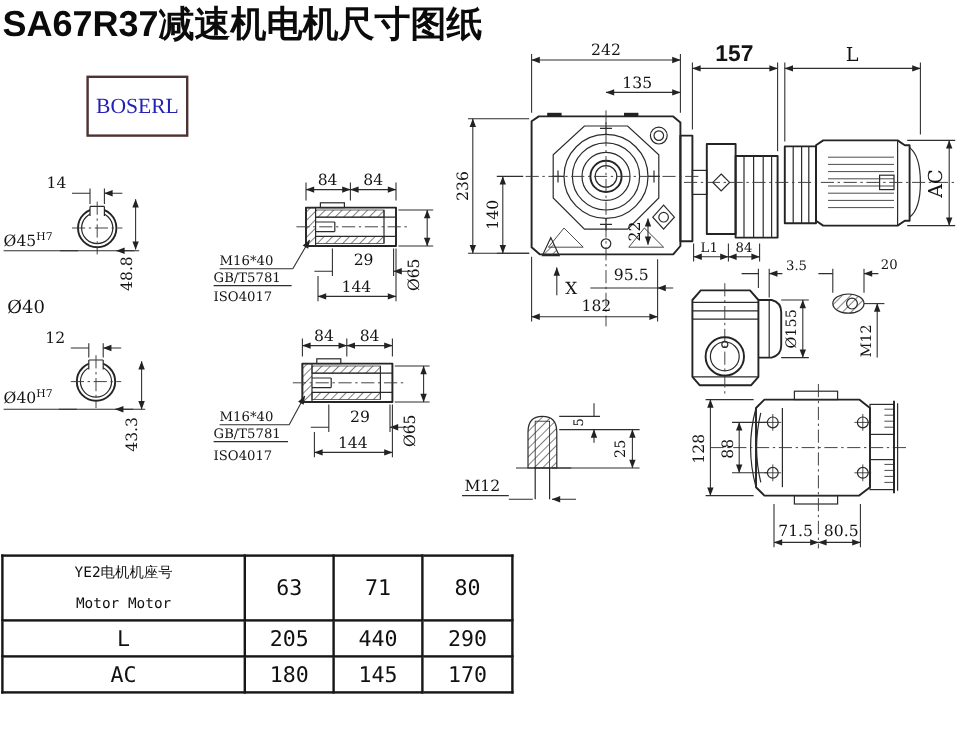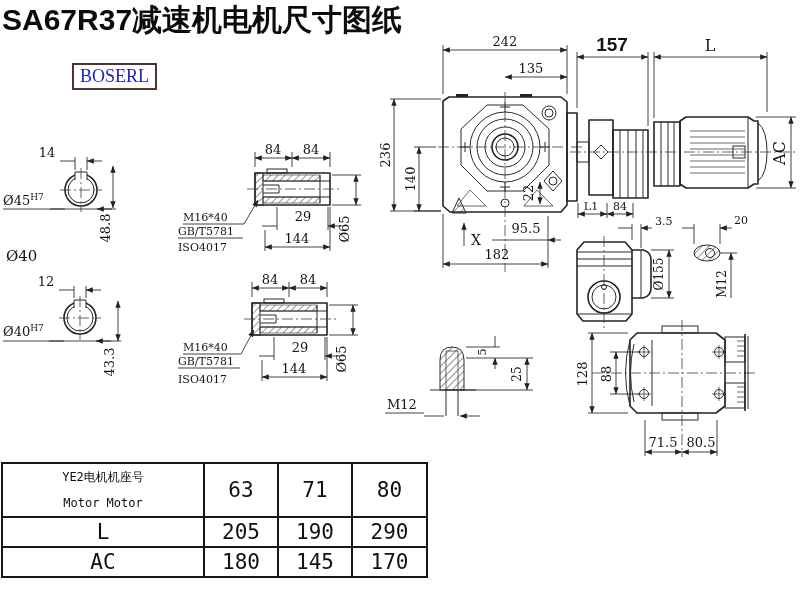--- a/index.html
+++ b/index.html
@@ -1,39 +1,39 @@
 <!DOCTYPE html>
 <html><head>
 <meta charset="utf-8">
 <style>
   html,body{margin:0;padding:0;background:#fff;width:800px;height:609px;overflow:hidden}
   .stage{position:relative;width:800px;height:537px;background:#fff;font-family:"Liberation Sans",sans-serif}
   .title{position:absolute;left:2px;top:0px;font-size:30px;font-weight:bold;color:#0b0b0b;letter-spacing:0px;white-space:nowrap;font-family:"Liberation Sans",sans-serif}
-  .logo{position:absolute;left:72px;top:63px;border:2px solid #4d3333;background:#fff;padding:1px 6px;
+  .logo{position:absolute;left:72px;top:63px;border:2px solid #4d3333;background:#fff;padding:13px 6px;
         font-family:"Liberation Serif",serif;font-size:18px;color:#2421b6;font-weight:500;letter-spacing:0px}
   svg{position:absolute;left:0;top:0}
   svg text{fill:#141414}
   .o{fill:none;stroke:#242424;stroke-width:1.6;stroke-linejoin:round}
   .t{fill:none;stroke:#2a2a2a;stroke-width:1}
   .f{fill:none;stroke:#2a2a2a;stroke-width:.7}
   .d{fill:none;stroke:#2e2e2e;stroke-width:.9}
   .c{fill:none;stroke:#3c3c3c;stroke-width:.8;stroke-dasharray:11 3 2 3}
   .dt{font:13px "DejaVu Serif",serif;text-anchor:middle}
   .dtl{font:13px "DejaVu Serif",serif;text-anchor:start}
   .ds{font:11px "DejaVu Serif",serif;text-anchor:start}
   .dsm{font:11px "DejaVu Serif",serif;text-anchor:middle}
   .big{font:bold 19px "Liberation Sans",sans-serif;text-anchor:middle}
   .lg{font:16px "DejaVu Serif",serif;text-anchor:middle}
   .hatchfill{fill:url(#h);stroke:#2a2a2a;stroke-width:1}
   
   .mtable{position:absolute;left:1px;top:462px;border-collapse:collapse;table-layout:fixed;
           font-family:"DejaVu Sans Mono",monospace;color:#111}
   .mtable td{border:2px solid #161616;text-align:center;vertical-align:middle;padding:0;background:#fff}
   .mtable .hd{font-size:12px;line-height:26px}
-  .mtable .num{font-size:21px}
+  .mtable .num{font-size:18px}
 </style>
 </head>
 <body>
 
 <div class="stage">
 
   <div class="title">SA67R37减速机电机尺寸图纸</div>
   <div class="logo">BOSERL</div>
 
   <svg width="800" height="609" viewBox="0 0 800 609">
@@ -309,21 +309,21 @@
         <div>YE2电机机座号</div>
         <div>Motor Motor</div>
       </td>
       <td class="num">63</td>
       <td class="num">71</td>
       <td class="num">80</td>
     </tr>
     <tr style="height:30px">
       <td class="num">L</td>
       <td class="num">205</td>
-      <td class="num">190</td>
+      <td class="num">440</td>
       <td class="num">290</td>
     </tr>
     <tr style="height:30px">
       <td class="num">AC</td>
       <td class="num">180</td>
       <td class="num">145</td>
       <td class="num">170</td>
     </tr>
   </tbody>
     </table>

